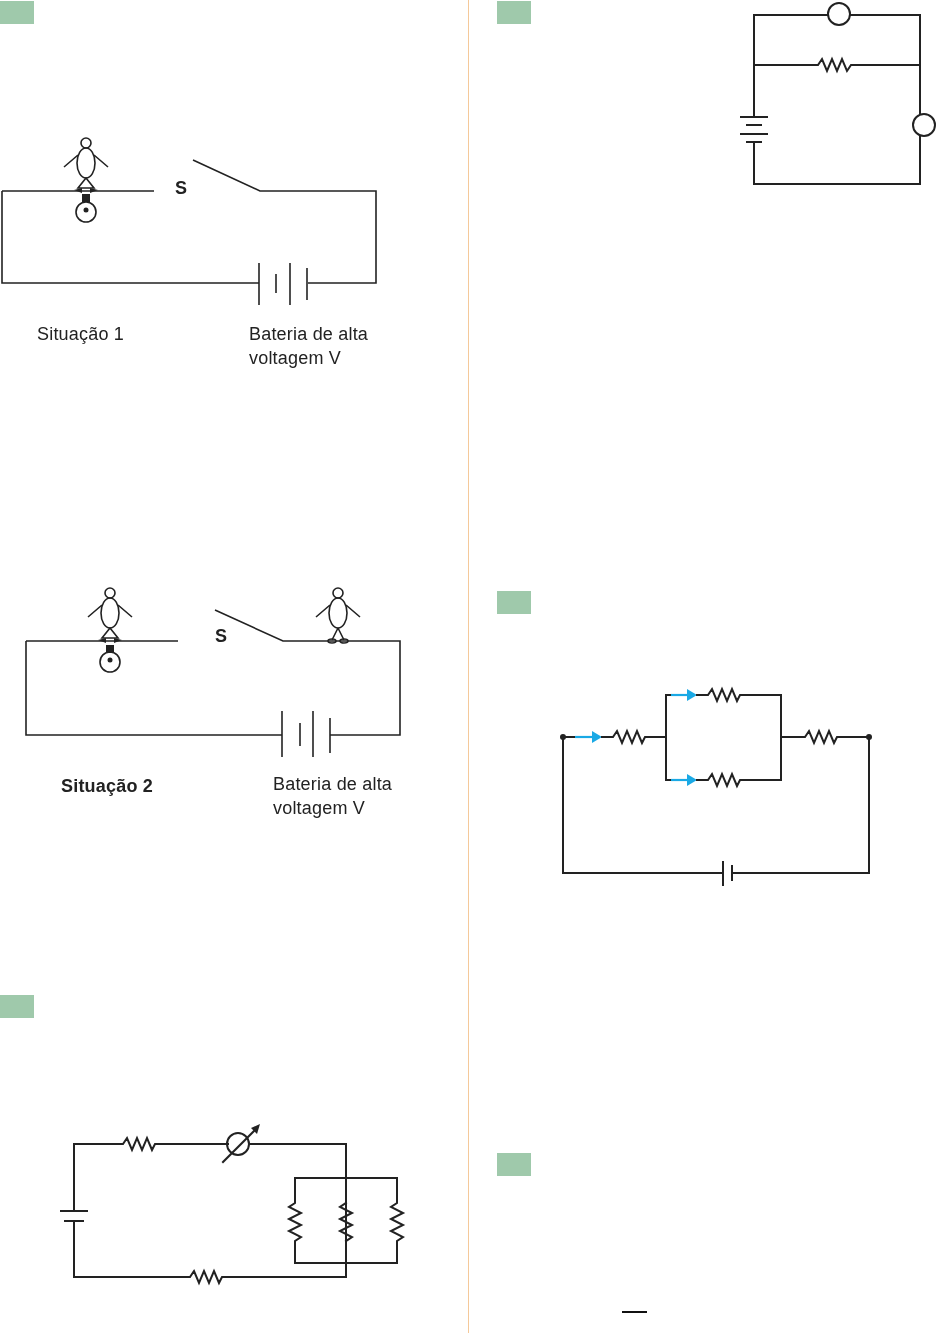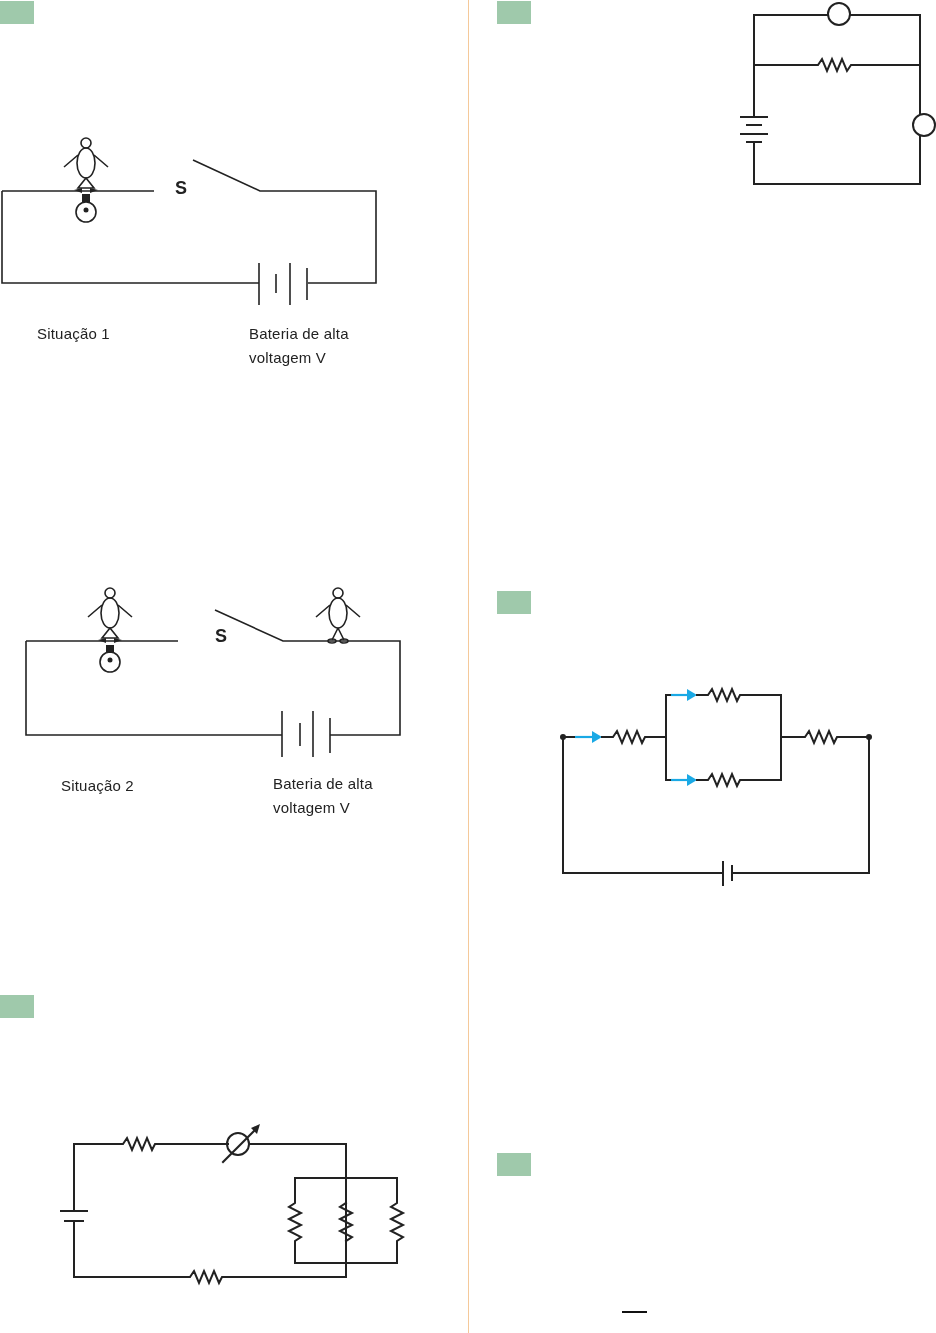--- a/index.html
+++ b/index.html
@@ -1,20 +1,20 @@
 <!DOCTYPE html>
 <html><head>
 <meta charset="utf-8">
 <style>
   html, body { margin: 0; padding: 0; background: #ffffff; }
   body { width: 936px; height: 1333px; position: relative; overflow: hidden;
          font-family: "Liberation Sans", sans-serif; color: #1a1a1a; }
   .marker { position: absolute; width: 34px; height: 23px; background: #9fc9ab; }
   .divider { position: absolute; left: 468px; top: 0; width: 1px; height: 1333px; background: #f5c99a; }
-  .label { position: absolute; font-size: 15px; line-height: 24px; color: #222; letter-spacing: 0.2px; text-align: right; }
+  .label { position: absolute; font-size: 18px; line-height: 24px; color: #222; letter-spacing: 0.2px; text-align: right; }
   svg { position: absolute; overflow: visible; }
   .w { stroke: #222; stroke-width: 2; fill: none; stroke-linecap: square; }
   .wt { stroke: #222; stroke-width: 1.6; fill: none; }
   .blue { stroke: #1aa9e5; stroke-width: 2.2; fill: none; }
   .bluefill { fill: #1aa9e5; }
   .sw { font-family: "Liberation Sans", sans-serif; font-weight: bold; font-size: 18px; fill: #222; }
 </style>
 </head>
 <body>
 
@@ -80,21 +80,21 @@
     <circle cx="110" cy="90" r="2.5" fill="#222"></circle>
   </g>
   <g transform="translate(338,-120)">
     <circle cx="0" cy="143" r="5" class="wt"></circle>
     <ellipse cx="0" cy="163" rx="9" ry="15" class="wt"></ellipse>
     <path class="wt" d="M-8,155 L-22,167 M8,155 L22,167 M0,178 L-6,190 M0,178 L6,190"></path>
     <ellipse cx="-6" cy="191" rx="4" ry="2" class="wt"></ellipse>
     <ellipse cx="6" cy="191" rx="4" ry="2" class="wt"></ellipse>
   </g>
 </svg>
-<div class="label" style="left:61px;top:774px;">Situação 2</div>
+<div class="label" style="left:61px;top:774px;font-weight:bold;">Situação 2</div>
 <div class="label" style="left:273px;top:772px;">Bateria de alta</div>
 <div class="label" style="left:273px;top:796px;">voltagem V</div>
 
 <svg width="240" height="190" style="left:700px;top:0;">
   <path class="w" d="M54,15 L127,15"></path>
   <path class="w" d="M150,15 L220,15 L220,114"></path>
   <path class="w" d="M220,137 L220,184 L54,184 L54,142"></path>
   <path class="w" d="M54,116 L54,15"></path>
   <path class="w" d="M54,65 L118,65 L122,59 L127,71 L132,59 L137,71 L142,59 L147,71 L151,65 L220,65"></path>
   <circle class="w" cx="139" cy="14" r="11" fill="#fff"></circle>

